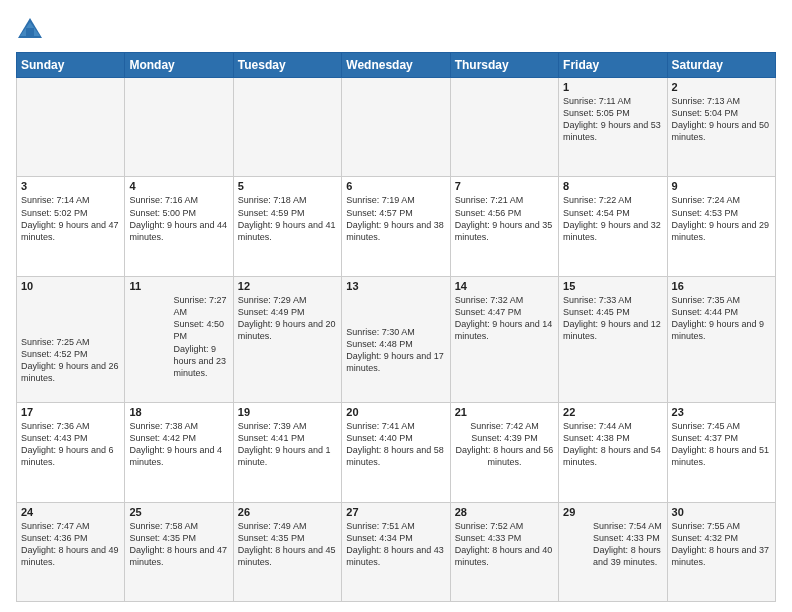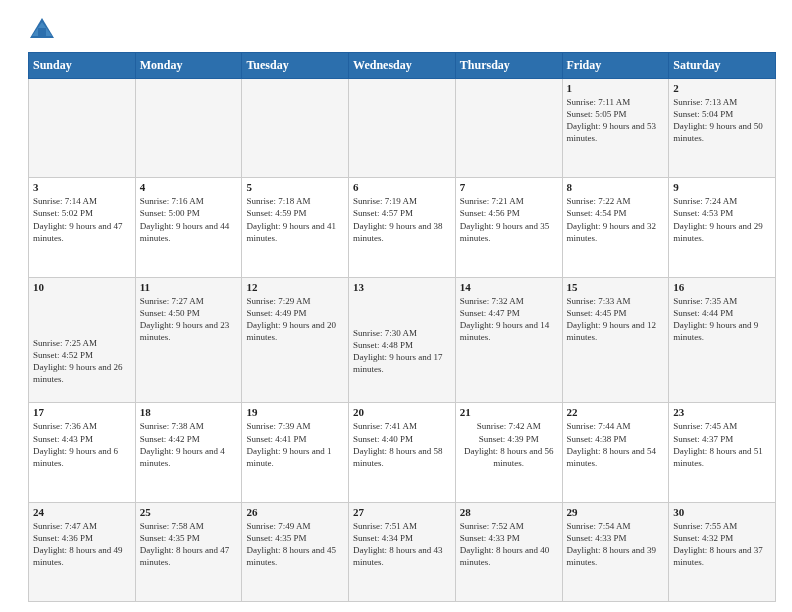--- a/index.html
+++ b/index.html
@@ -6,24 +6,23 @@
     body {
       font-family: Arial, sans-serif;
       background: #fff;
       width: 792px;
       height: 612px;
       overflow: hidden;
     }
     .page {
       width: 792px;
       height: 612px;
-      padding: 16px 16px 10px 28px;
+      padding: 16px 16px 10px 16px;
       display: flex;
       flex-direction: column;
-      font-family: Liberation Serif, serif;
     }
     .header {
       display: flex;
       justify-content: space-between;
       align-items: flex-start;
       margin-bottom: 8px;
     }
     .logo {
       display: flex;
       align-items: center;
@@ -204,21 +203,21 @@
           </tr>
           <tr>
             <td>
               <div class="day-num">10</div>
               <div class="day-info" style="white-space: pre-line; margin-top: 44px;">Sunrise: 7:25 AM
 Sunset: 4:52 PM
 Daylight: 9 hours and 26 minutes.</div>
             </td>
             <td>
               <div class="day-num">11</div>
-              <div class="day-info" style="white-space: pre-line;">Sunrise: 7:27 AM
+              <div class="day-info" style="white-space: pre-line; margin-left: 44px;">Sunrise: 7:27 AM
 Sunset: 4:50 PM
 Daylight: 9 hours and 23 minutes.</div>
             </td>
             <td>
               <div class="day-num">12</div>
               <div class="day-info" style="white-space: pre-line;">Sunrise: 7:29 AM
 Sunset: 4:49 PM
 Daylight: 9 hours and 20 minutes.</div>
             </td>
             <td>
@@ -316,21 +315,21 @@
 Daylight: 8 hours and 43 minutes.</div>
             </td>
             <td>
               <div class="day-num">28</div>
               <div class="day-info" style="white-space: pre-line;">Sunrise: 7:52 AM
 Sunset: 4:33 PM
 Daylight: 8 hours and 40 minutes.</div>
             </td>
             <td>
               <div class="day-num">29</div>
-              <div class="day-info" style="white-space: pre-line;">Sunrise: 7:54 AM
+              <div class="day-info" style="white-space: pre-line; margin-left: 30px;">Sunrise: 7:54 AM
 Sunset: 4:33 PM
 Daylight: 8 hours and 39 minutes.</div>
             </td>
             <td>
               <div class="day-num">30</div>
               <div class="day-info" style="white-space: pre-line;">Sunrise: 7:55 AM
 Sunset: 4:32 PM
 Daylight: 8 hours and 37 minutes.</div>
             </td>
           </tr>

